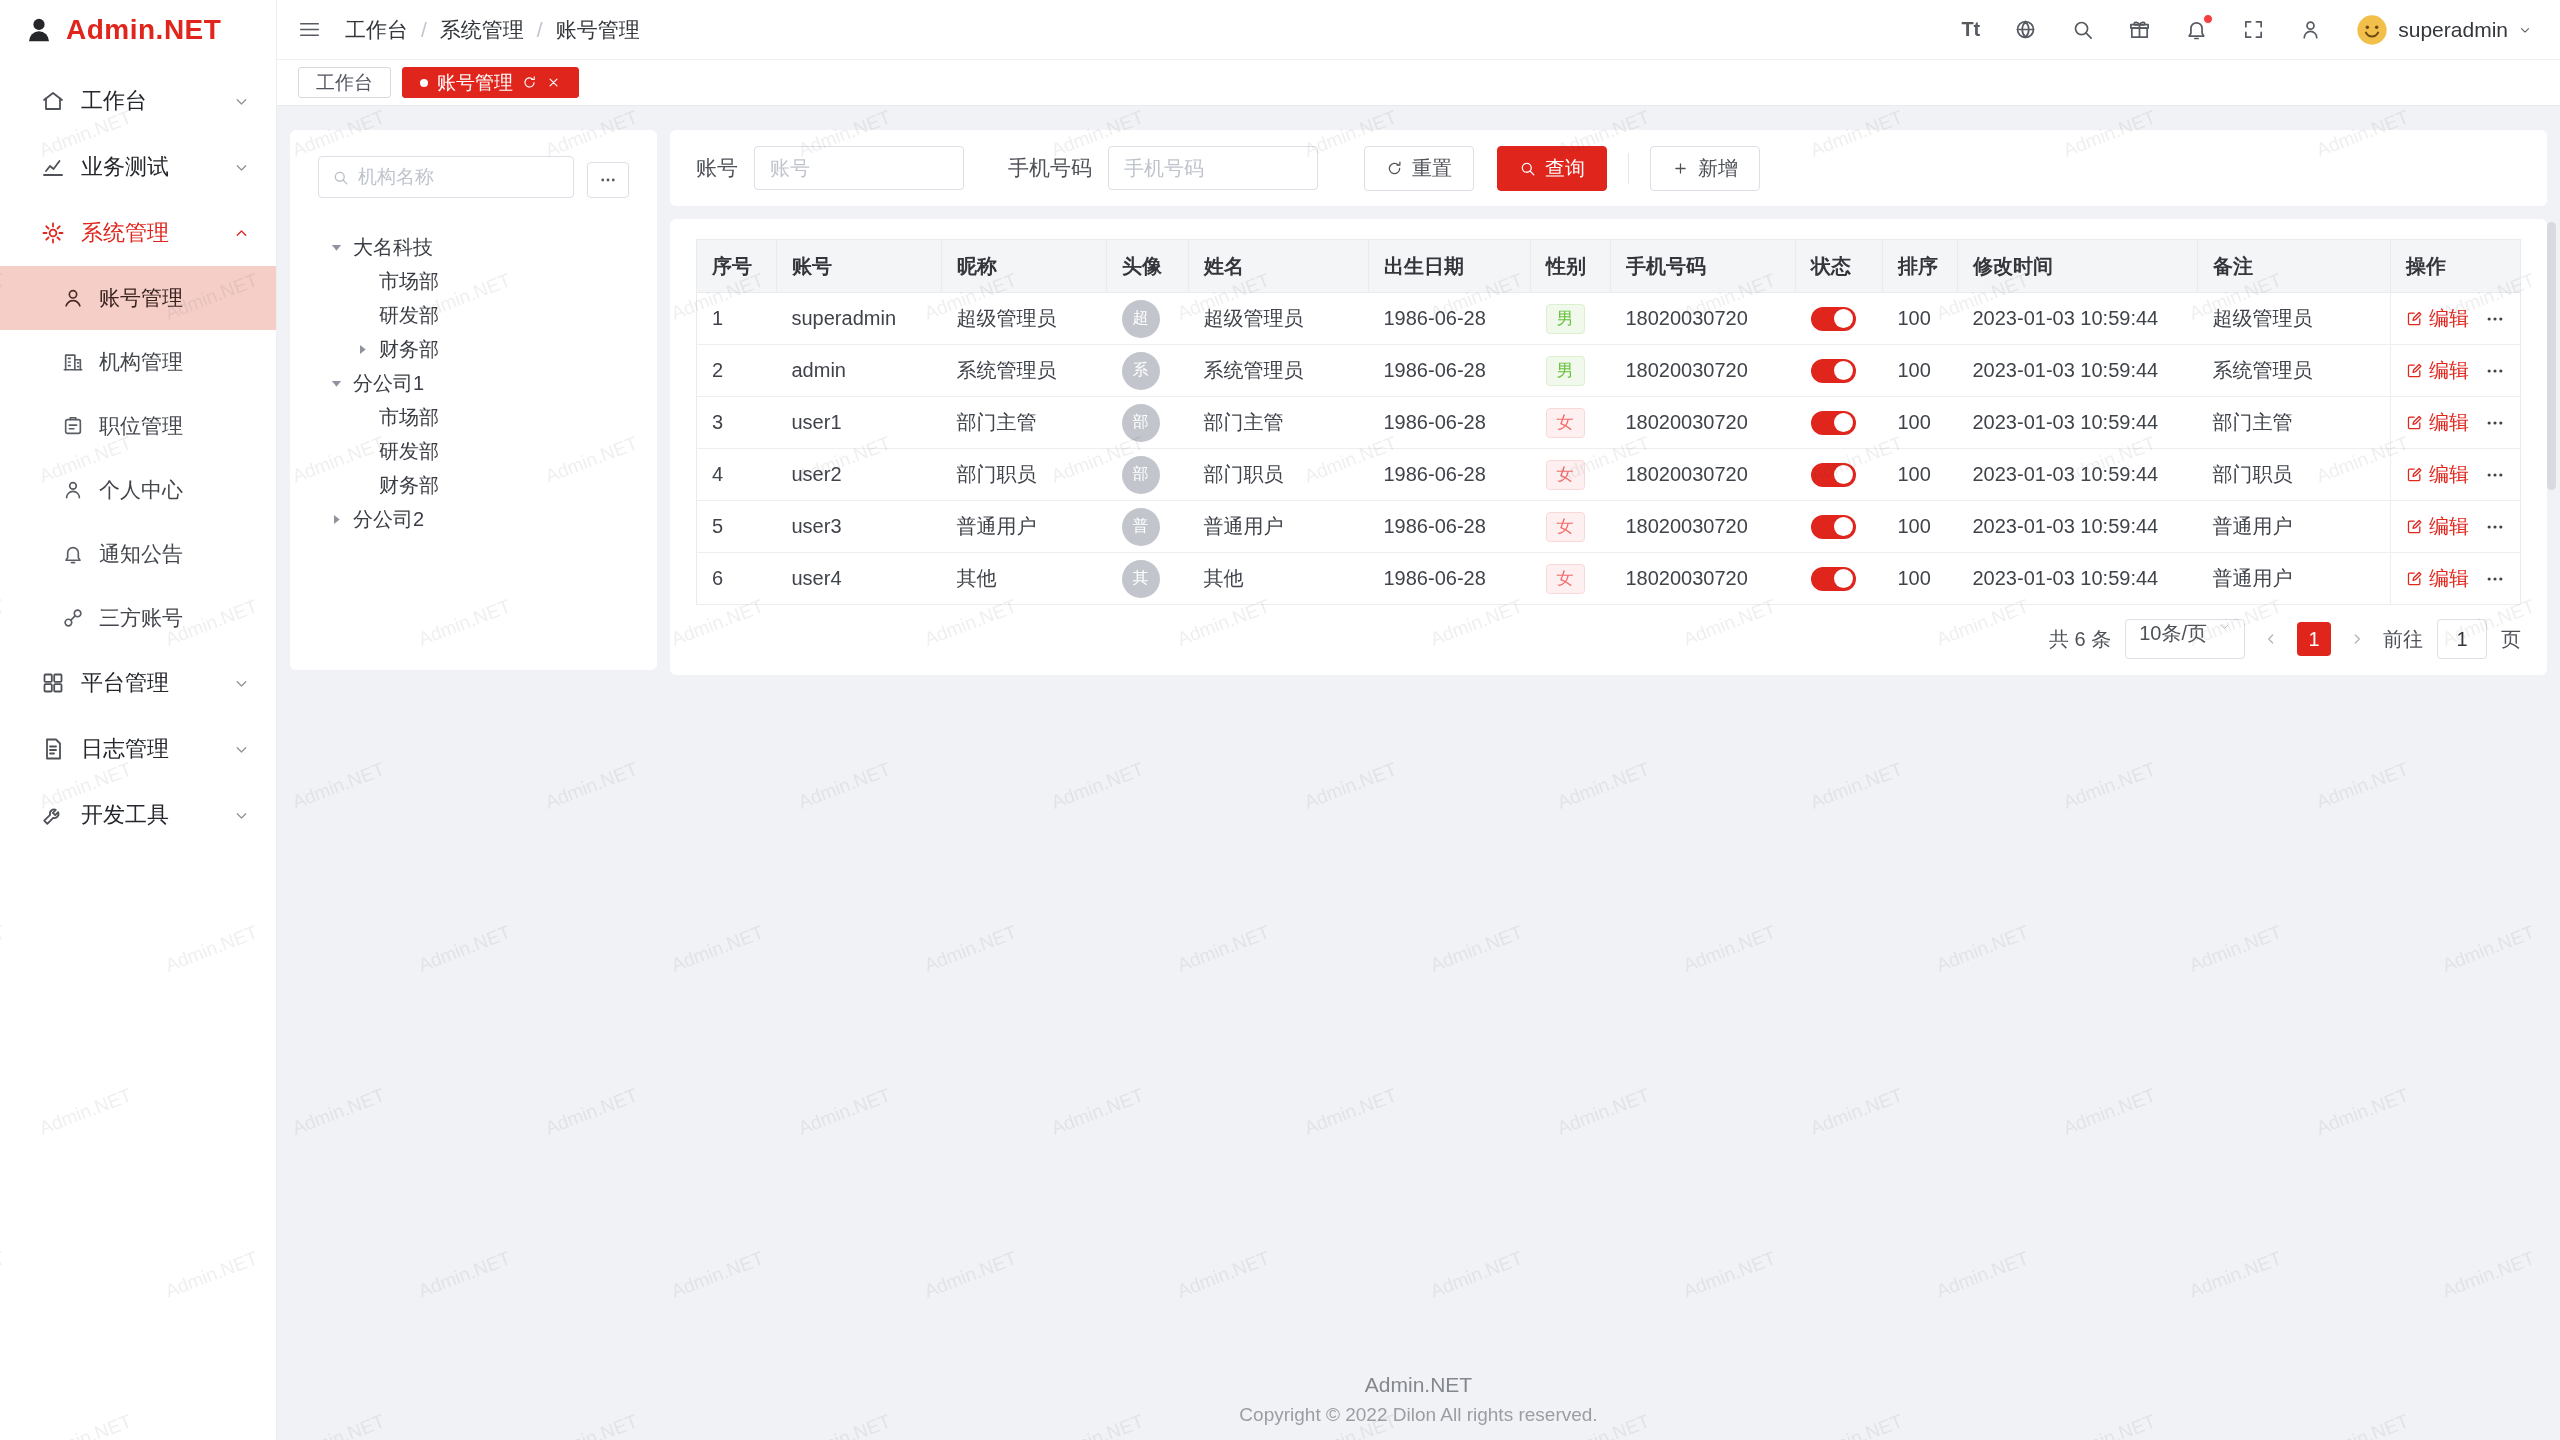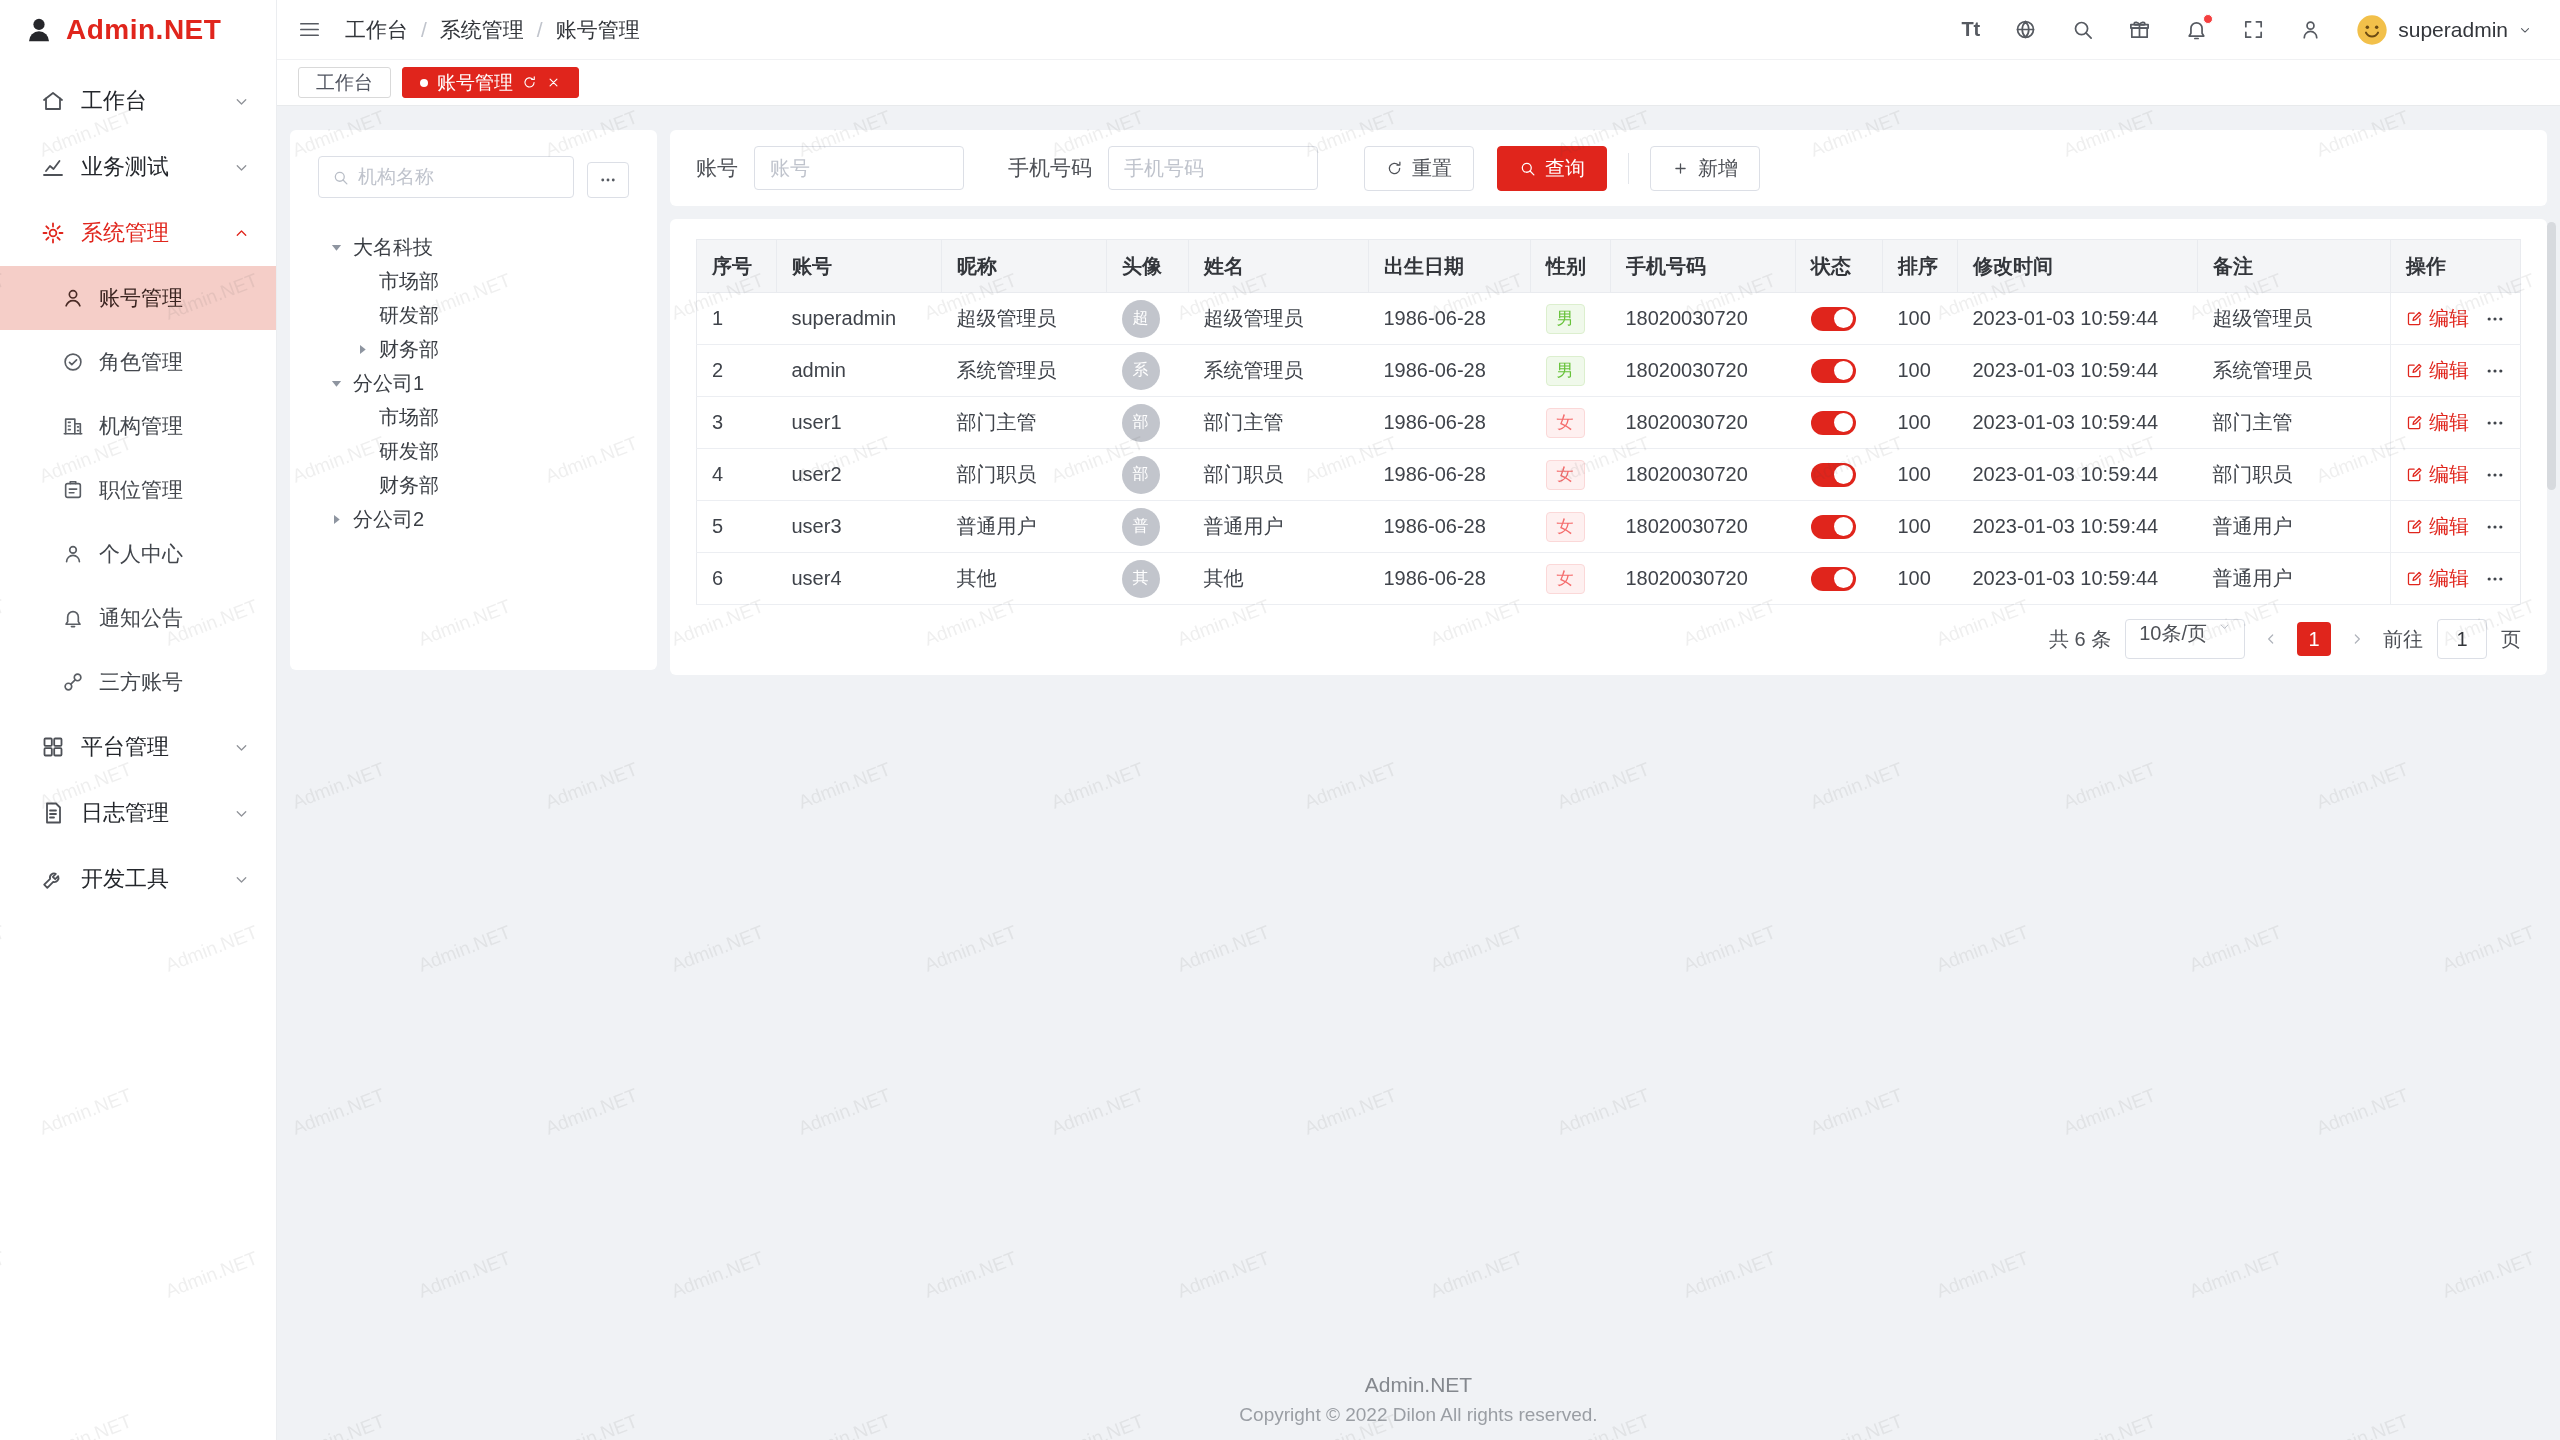--- a/index.html
+++ b/index.html
@@ -168,29 +168,20 @@
         </div>
         <div>
           <div class="sub-item active">
             <span class="icon">
               <svg viewBox="0 0 24 24" fill="none" stroke="currentColor" stroke-width="1.8" stroke-linecap="round" stroke-linejoin="round">
                 <circle cx="12" cy="8" r="4"></circle>
                 <path d="M4.5 20.5c1.4-3.8 4.2-5.7 7.5-5.7s6.1 1.9 7.5 5.7"></path>
               </svg>
             </span>
             <span class="sub-label">账号管理</span>
-          </div>
-          <div class="sub-item">
-            <span class="icon">
-              <svg viewBox="0 0 24 24" fill="none" stroke="currentColor" stroke-width="1.8" stroke-linecap="round" stroke-linejoin="round">
-                <circle cx="12" cy="12" r="8.6"></circle>
-                <path d="M8.2 12.4l2.5 2.5 5.2-5.3"></path>
-              </svg>
-            </span>
-            <span class="sub-label">角色管理</span>
           </div>
           <div class="sub-item">
             <span class="icon">
               <svg viewBox="0 0 24 24" fill="none" stroke="currentColor" stroke-width="1.8" stroke-linecap="round" stroke-linejoin="round">
                 <path d="M4 20.5V4.5h10v16"></path>
                 <path d="M14 9.5h6v11"></path>
                 <path d="M7 8h2M7 12h2M7 16h2M17 13h1M17 17h1M2.5 20.5h19"></path>
               </svg>
             </span>
             <span class="sub-label">机构管理</span>

